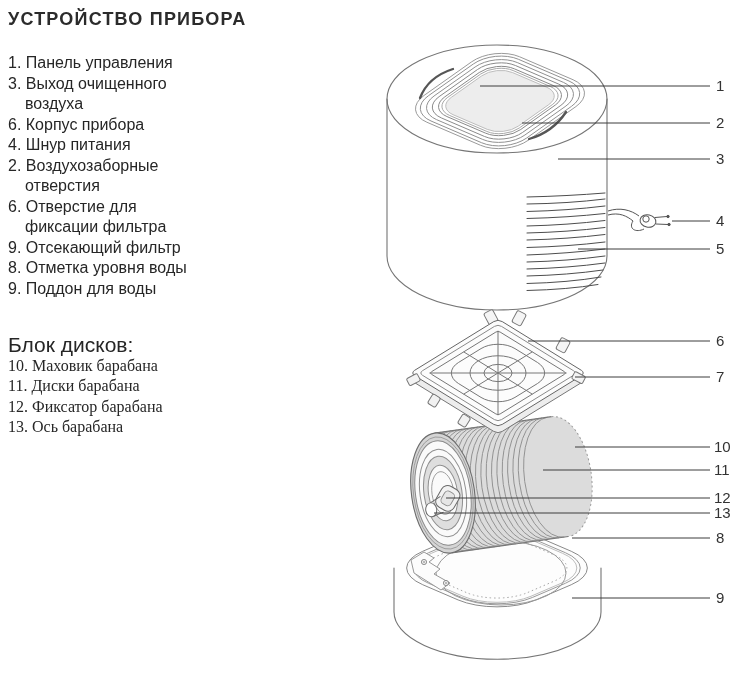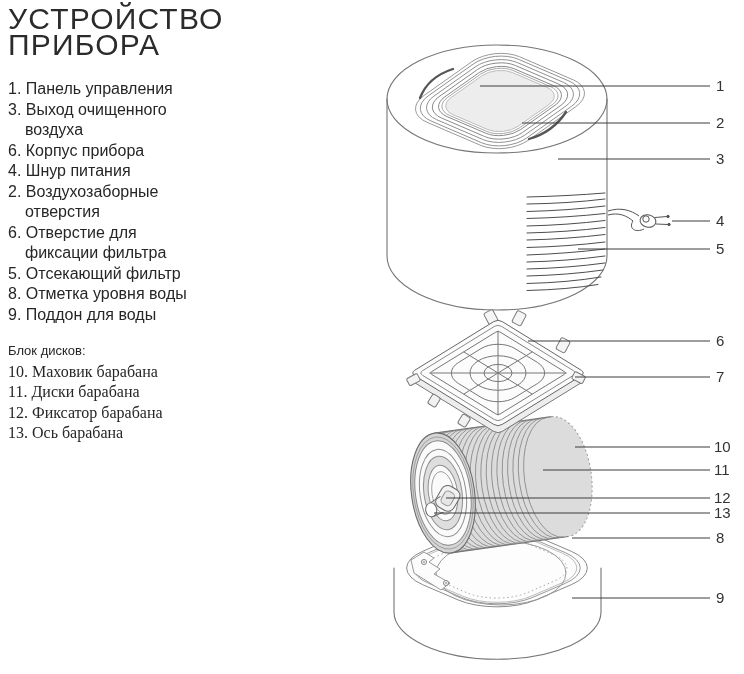--- a/index.html
+++ b/index.html
@@ -2,30 +2,30 @@
 <html lang="ru"><head>
 <meta charset="utf-8">
 <style>
   html,body{margin:0;padding:0;background:#fff;}
   .page{
     position:relative;width:744px;height:674px;background:#ffffff;overflow:hidden;
     font-family:"Liberation Sans", sans-serif;color:#2e2e2e;
   }
   .left-col{position:absolute;left:8px;top:6px;width:330px;}
   h1.title{
-    margin:0;font-size:30px;line-height:26px;font-weight:400;
+    margin:0;font-size:18px;line-height:26px;font-weight:700;
     letter-spacing:1.2px;color:#2b2b2b;
   }
   ul.parts{
     list-style:none;margin:21px 0 0 0;padding:0;width:190px;
     font-size:16px;line-height:20.5px;color:#262626;
   }
   ul.parts li{padding-left:17px;text-indent:-17px;}
   p.subtitle{
-    margin:16px 0 0 0;font-size:13px;line-height:20.5px;color:#262626;
+    margin:36px 0 0 0;font-size:21px;line-height:20.5px;color:#262626;
   }
   ul.parts.block{margin-top:0;font-family:Liberation Serif, serif;}
   svg.diagram{position:absolute;left:0;top:0;}
   svg .ln{stroke:#757575;stroke-width:1.1;fill:none;stroke-linecap:round;}
   svg .callout{stroke:#3d3d3d;stroke-width:1;}
   svg text.num{font-family:"Liberation Sans",sans-serif;font-size:15px;fill:#333;}
 </style>
 </head>
 <body>
 
@@ -34,21 +34,21 @@
   <div class="left-col">
     <h1 class="title">УСТРОЙСТВО ПРИБОРА</h1>
 
     <ul class="parts">
       <li>1. Панель управления</li>
       <li>3. Выход очищенного воздуха</li>
       <li>6. Корпус прибора</li>
       <li>4. Шнур питания</li>
       <li>2. Воздухозаборные отверстия</li>
       <li>6. Отверстие для фиксации фильтра</li>
-      <li>5. Отсекающий фильтр</li>
+      <li>9. Отсекающий фильтр</li>
       <li>8. Отметка уровня воды</li>
       <li>9. Поддон для воды</li>
     </ul>
 
     <p class="subtitle">Блок дисков:</p>
 
     <ul class="parts block">
       <li>10. Маховик барабана</li>
       <li>11. Диски барабана</li>
       <li>12. Фиксатор барабана</li>

